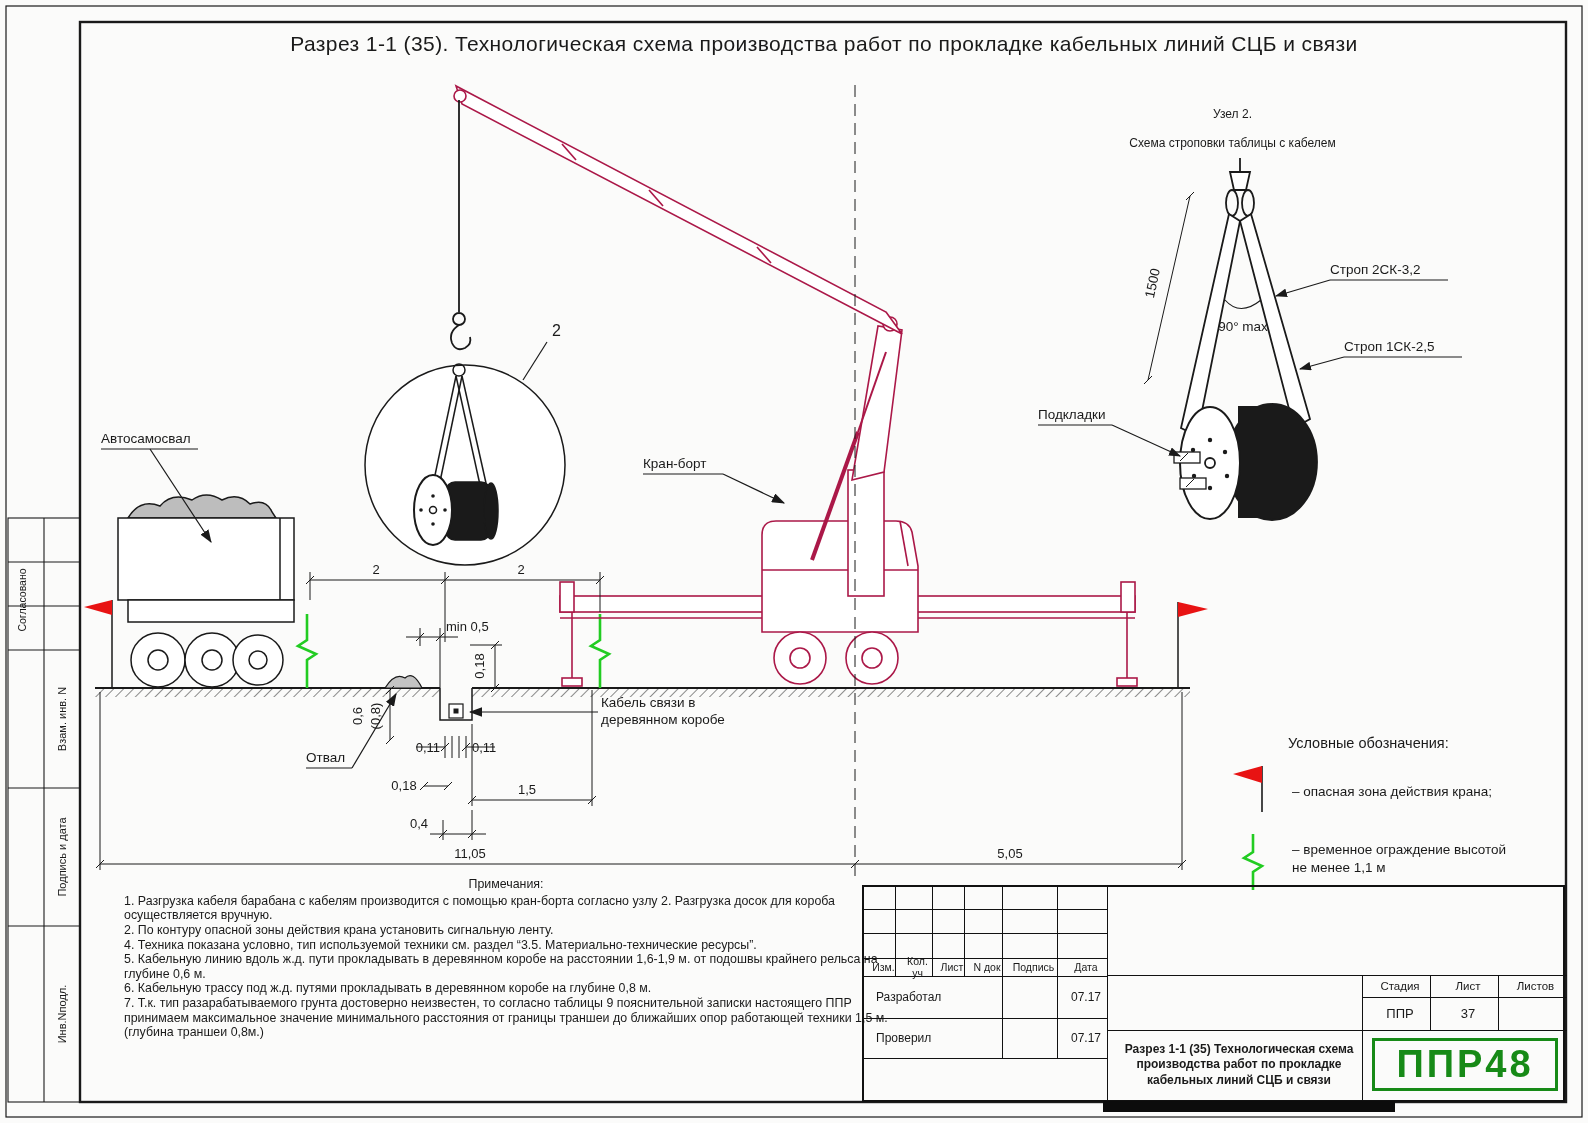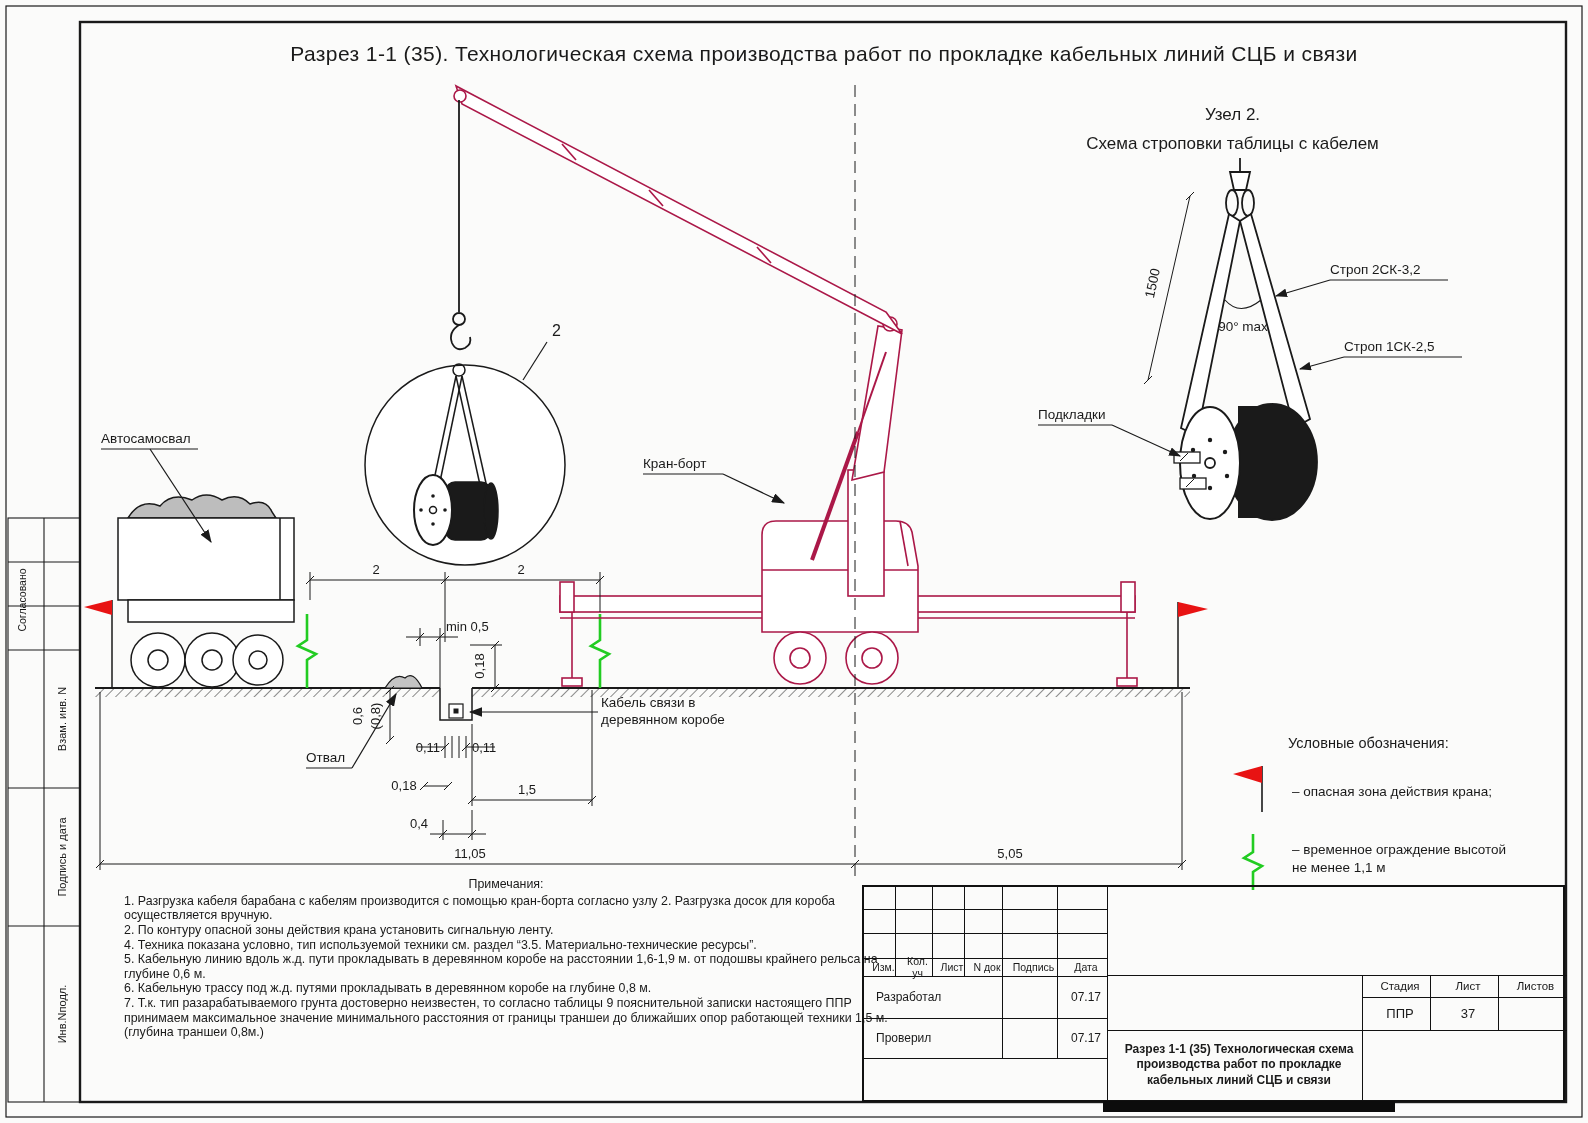--- a/index.html
+++ b/index.html
@@ -2,22 +2,22 @@
 <html><head>
 <meta charset="utf-8">
 <style>
   html,body{margin:0;padding:0;}
   body{width:1588px;height:1123px;background:#e9e9e9;}
   .sheet{position:relative;width:1588px;height:1123px;background:#fbfbfa;
          font-family:"Liberation Sans",sans-serif;color:#1a1a1a;overflow:hidden;}
   .abs{position:absolute;}
   svg.art{position:absolute;left:0;top:0;}
   svg text{font-family:"Liberation Sans",sans-serif;fill:#1a1a1a;}
-  .main-title{left:90px;top:32px;width:1468px;text-align:center;font-size:21px;letter-spacing:.4px;margin-top:10px;}
-  .detail-title{left:995px;top:100px;width:475px;text-align:center;font-size:17px;line-height:29px;}
+  .main-title{left:90px;top:32px;width:1468px;text-align:center;font-size:21px;letter-spacing:.4px;}
+  .detail-title{left:995px;top:100px;width:475px;text-align:center;font-size:12px;line-height:29px;}
   .notes{left:100px;top:877px;width:764px;font-size:12.4px;line-height:1.18;margin-left:24px;}
   .notes .nt{text-align:center;margin-bottom:2px;}
   .tb{position:absolute;left:862px;top:885px;width:703px;height:217px;border:2px solid #111;box-sizing:border-box;background:transparent;}
   .tb .hl{position:absolute;left:0;height:1px;background:#111;}
   .tb .vl{position:absolute;top:0;width:1px;background:#111;}
   .tb .cell{position:absolute;display:flex;align-items:center;justify-content:center;
             font-size:10.5px;text-align:center;box-sizing:border-box;padding-left:8px;}
   .tb .cell.big{font-size:12px;}
   .tb .doc-title{font-size:12px;line-height:1.28;font-weight:bold;}
   .logo-box{position:absolute;border:3px solid #178a17;display:flex;align-items:center;justify-content:center;
@@ -334,17 +334,18 @@
   <div class="cell big" style="left:193px;top:131px;width:50px;height:40px">07.17</div>
 
   <div class="cell doc-title" style="left:246px;top:145px;width:250px;height:66px">Разрез 1-1 (35) Технологическая схема производства работ по прокладке кабельных линий СЦБ и связи</div>
 
   <div class="cell" style="left:498px;top:88px;width:68px;height:22px;font-size:11.5px">Стадия</div>
   <div class="cell" style="left:566px;top:88px;width:68px;height:22px;font-size:11.5px">Лист</div>
   <div class="cell" style="left:634px;top:88px;width:67px;height:22px;font-size:11.5px">Листов</div>
   <div class="cell" style="left:498px;top:110px;width:68px;height:33px;font-size:13px">ППР</div>
   <div class="cell" style="left:566px;top:110px;width:68px;height:33px;font-size:13px">37</div>
 
+  <div class="logo-box" style="left:508px;top:151px;width:186px;height:53px">ППР48</div>
 </div>
 
 <div class="abs" style="left:1103px;top:1101px;width:292px;height:11px;background:#0c0c0c"></div>
 
 </div>
 
 </body></html>

